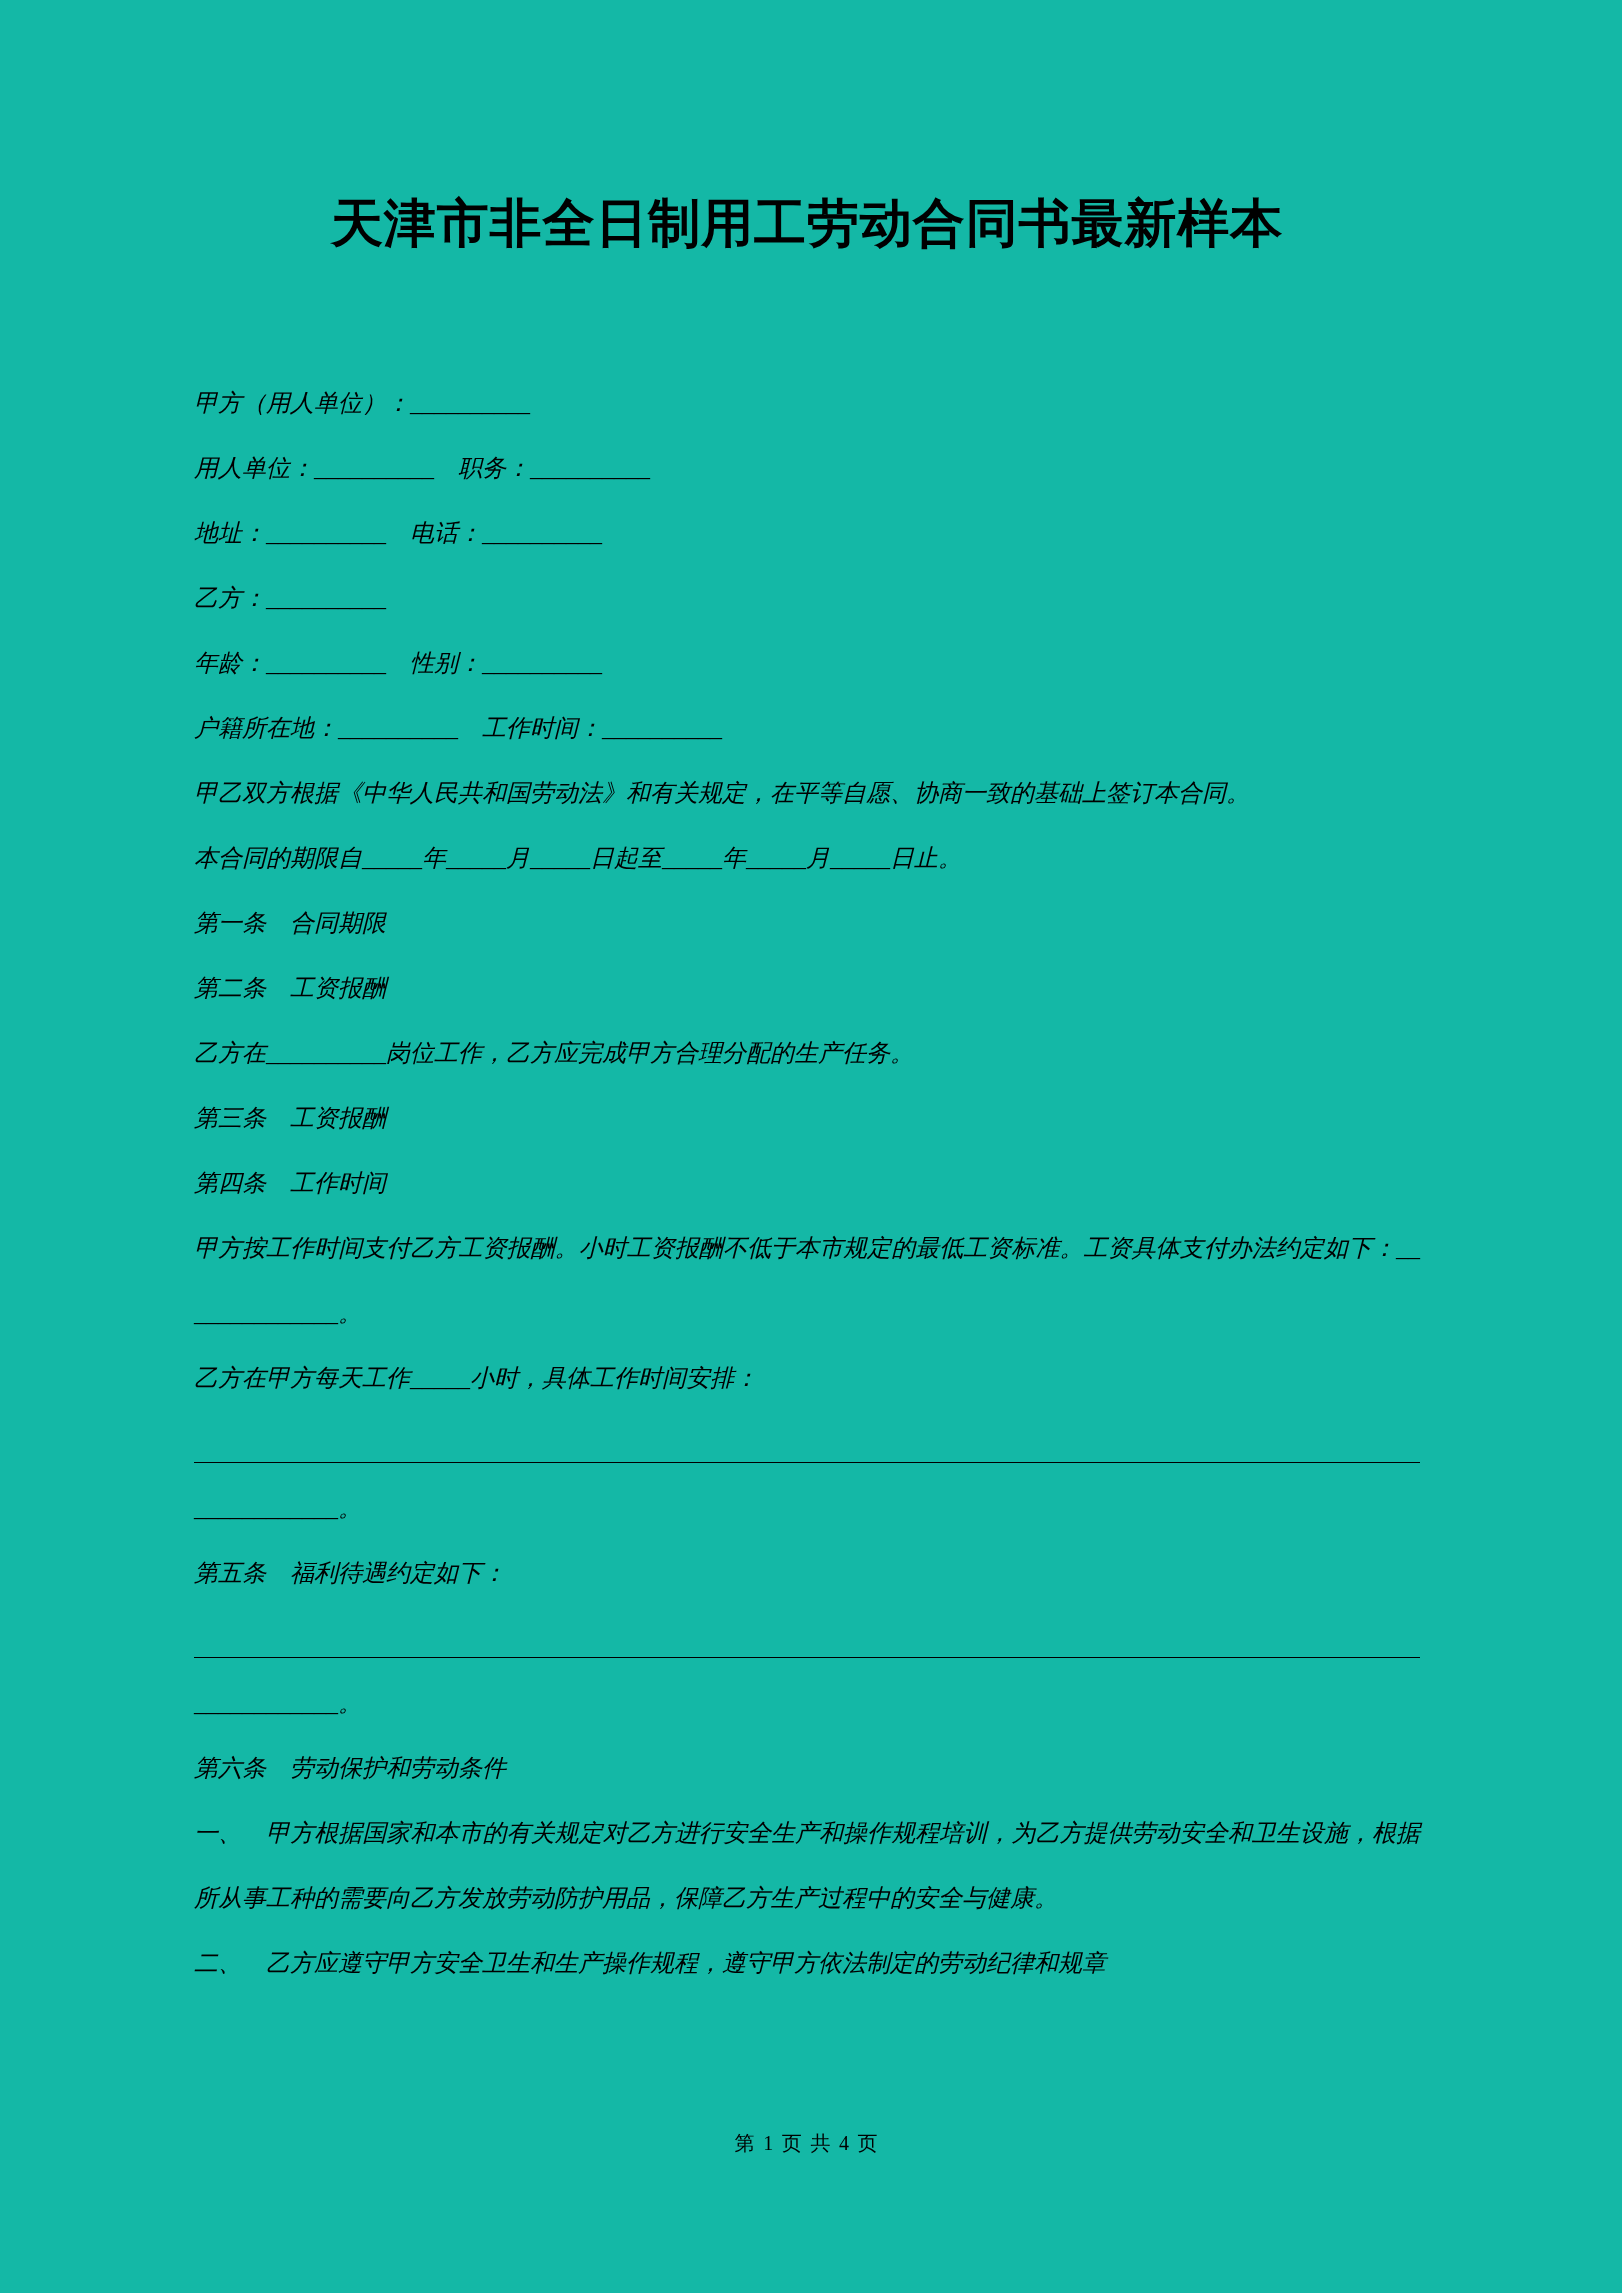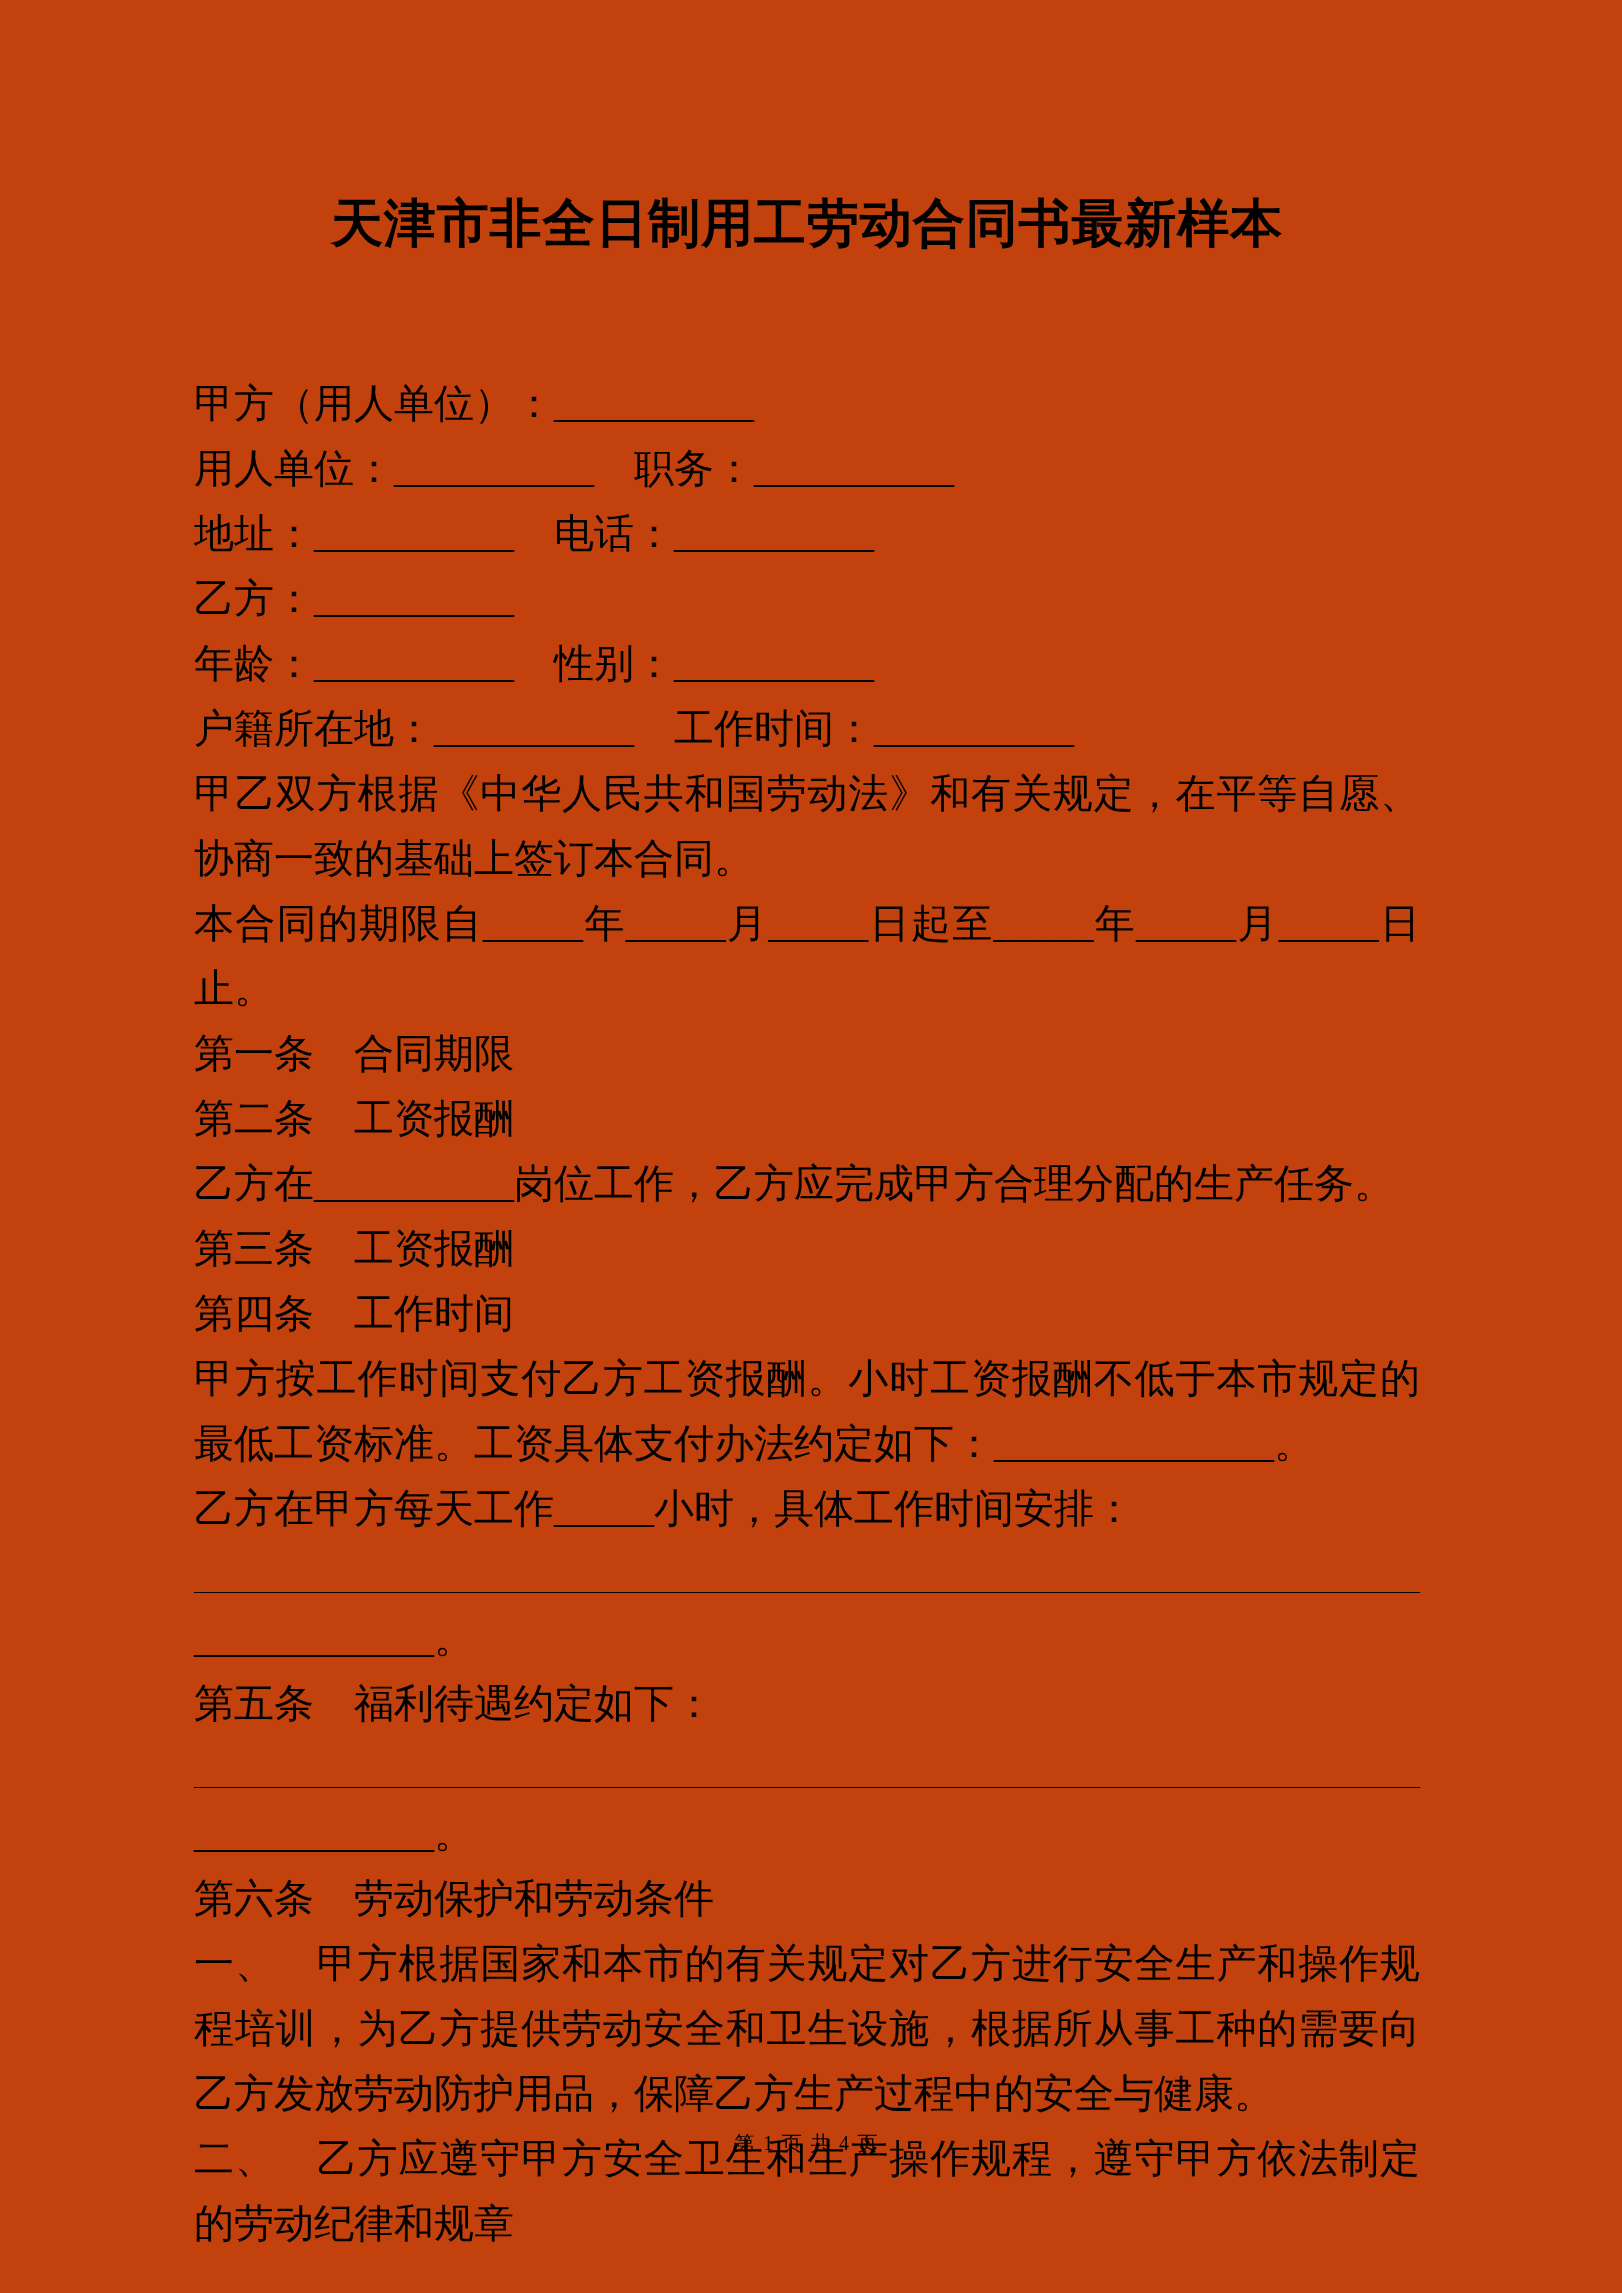--- a/index.html
+++ b/index.html
@@ -12,44 +12,45 @@
     height: 2294px;
     color: #000000;
     font-family: "Liberation Serif", "DejaVu Serif", serif;
   }
   .page {
     position: relative;
     box-sizing: border-box;
     width: 1623px;
     height: 2294px;
     padding: 182px 203px 0 194px;
-    background: #c2410c;
+    background: #14b8a6;
     outline: 0.9px solid #ececec;
     outline-offset: -0.9px;
     overflow: hidden;
   }
   .doc-title {
     margin: 0 0 105px 0;
     font-size: 52px;
     font-weight: bold;
     line-height: 84px;
     text-align: center;
     letter-spacing: 0.9px;
     white-space: nowrap;
   }
   .doc-body {
     display: block;
   }
   .doc-line {
     margin: 0;
-    font-size: 40px;
+    font-size: 24px;
     line-height: 65px;
     text-align: justify;
     word-break: break-all;
     overflow-wrap: anywhere;
+    font-style: italic;
   }
   .rule-line {
     position: relative;
     height: 65px;
   }
   .rule-line::after {
     content: "";
     position: absolute;
     left: 0;
     right: 0;

